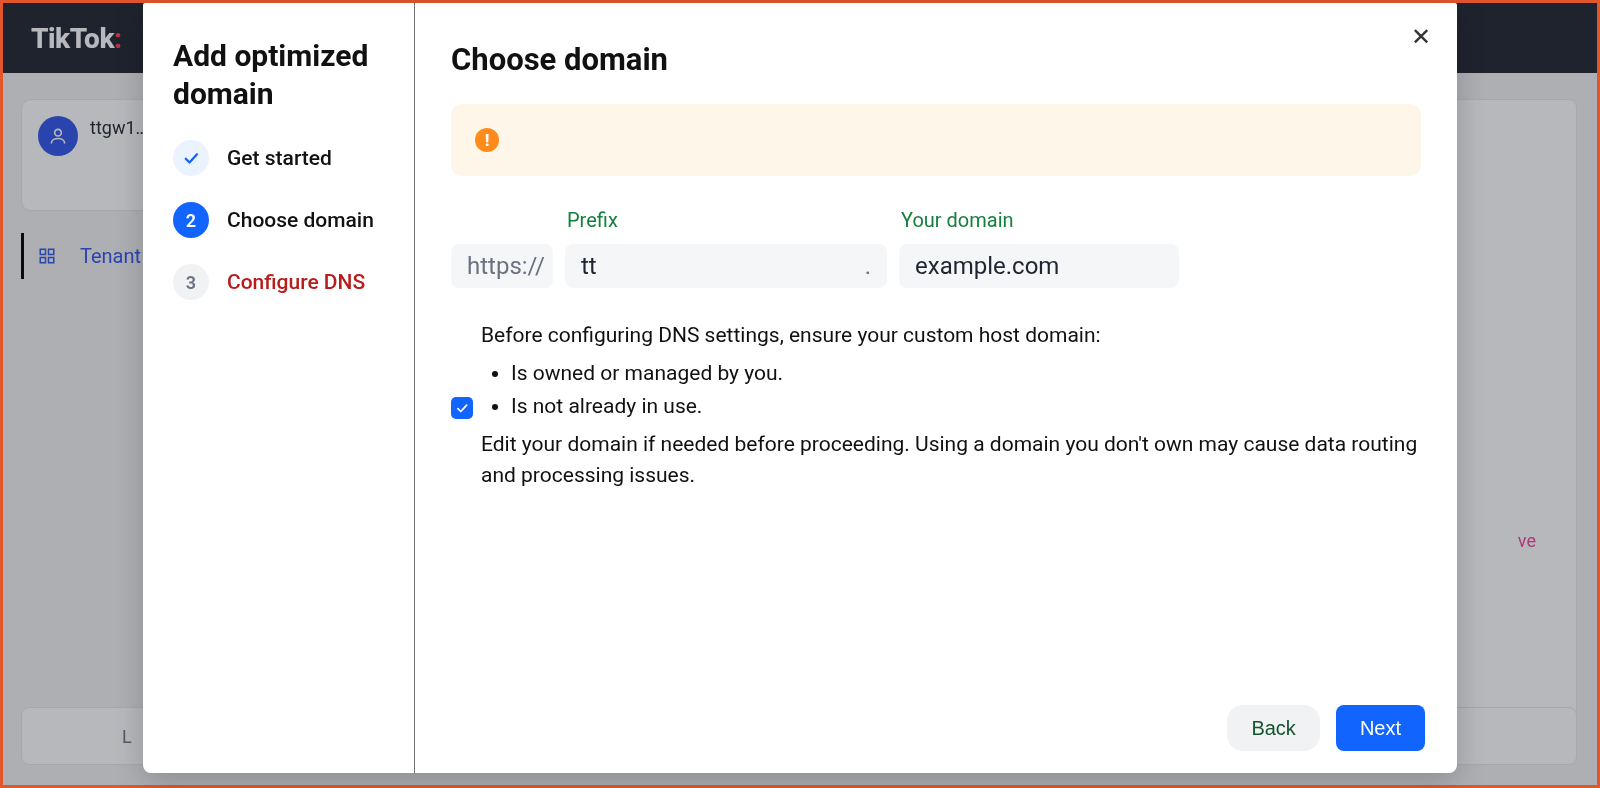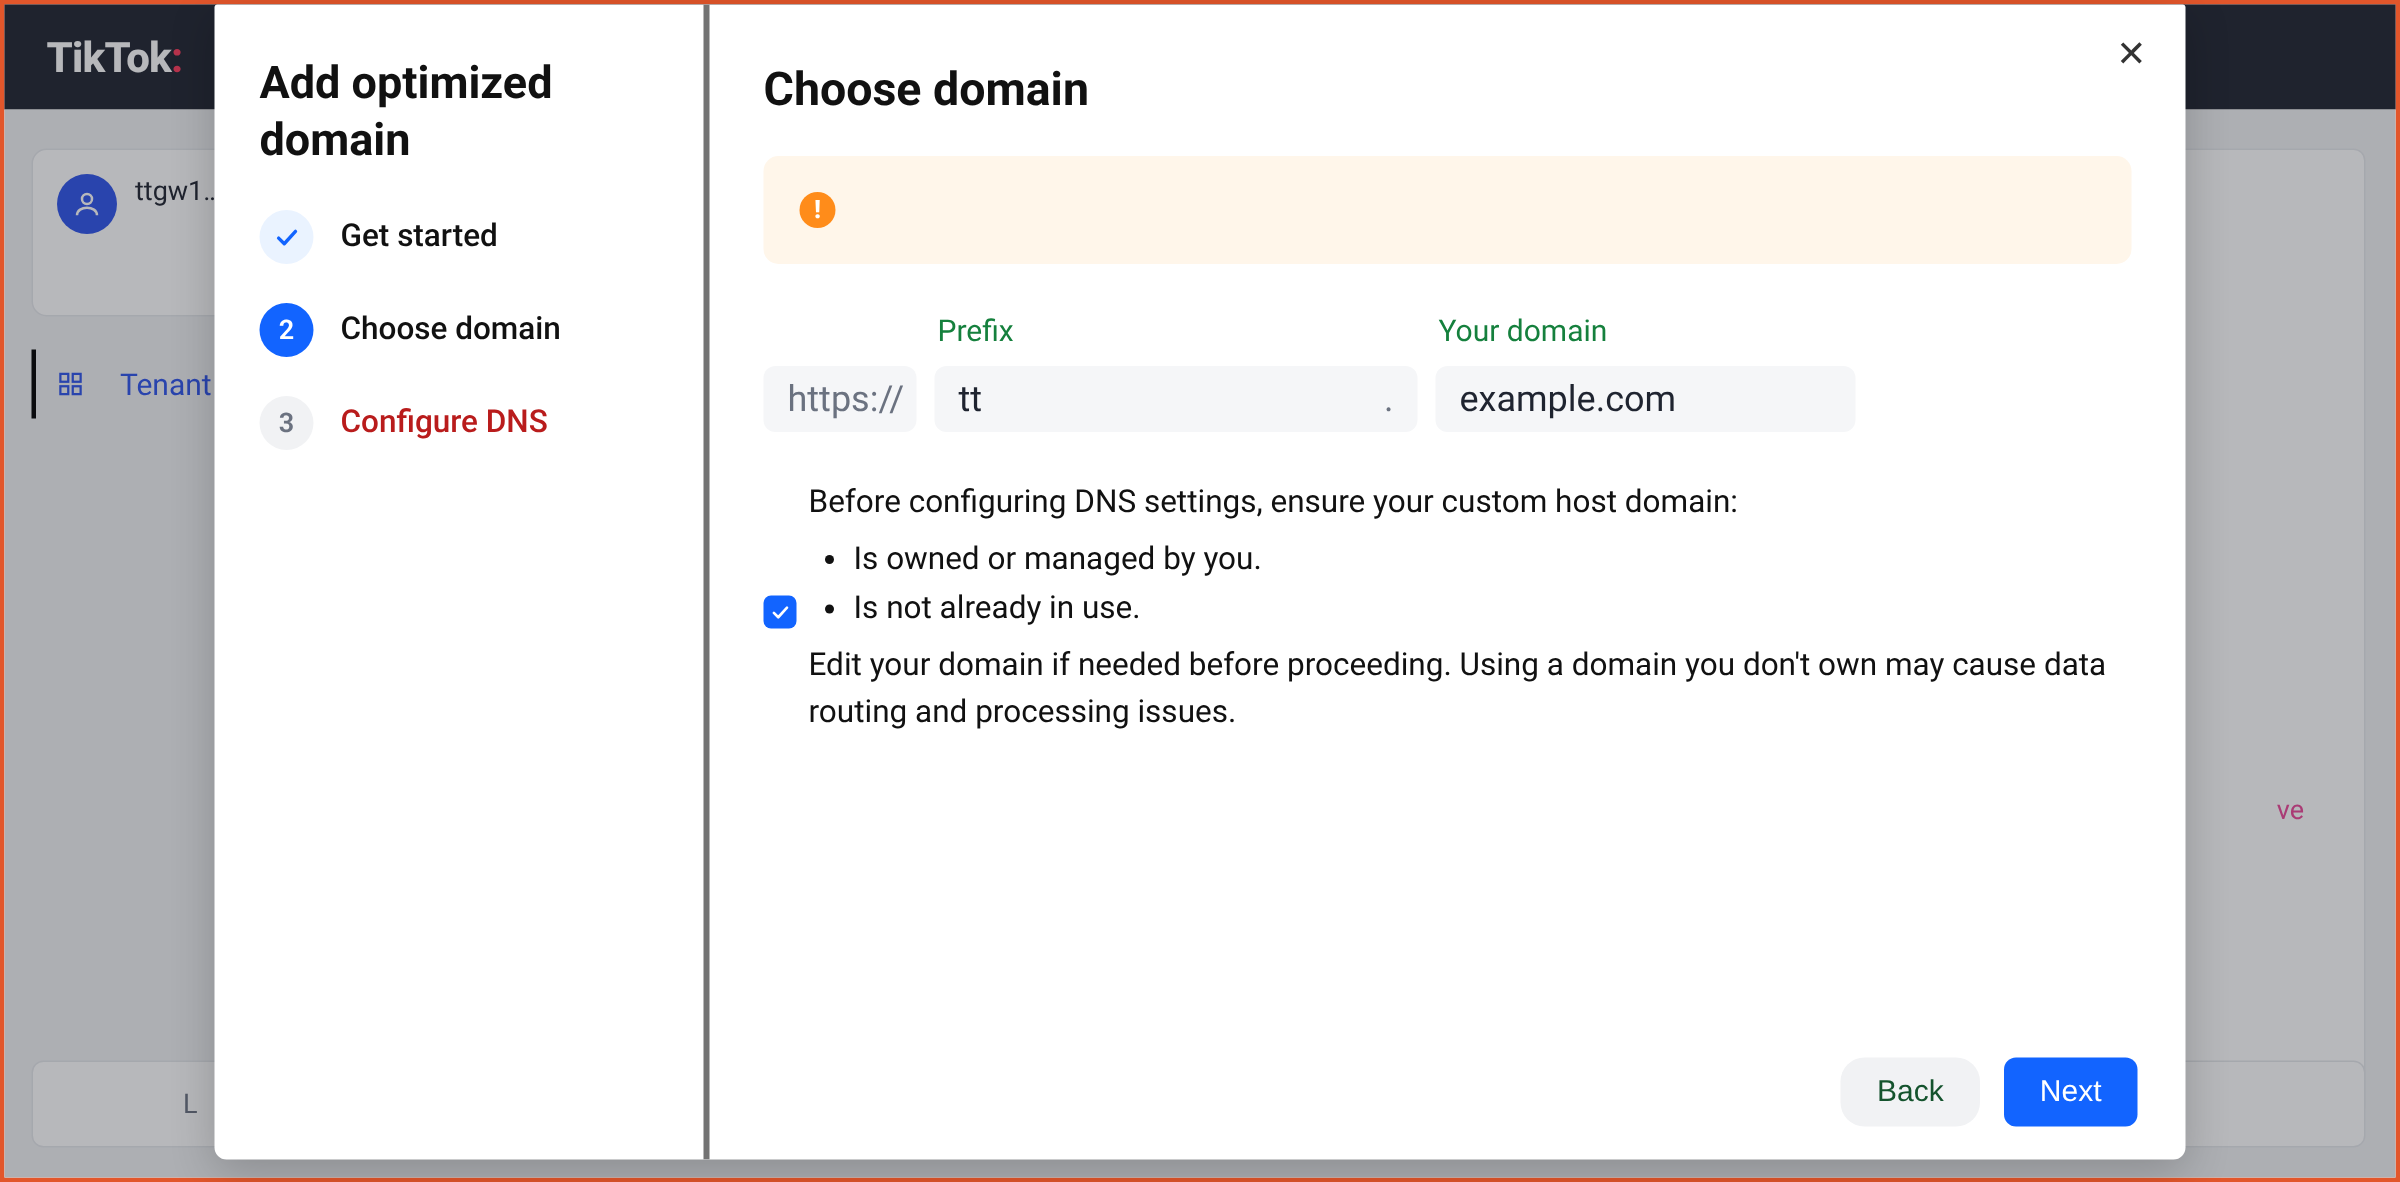--- a/index.html
+++ b/index.html
@@ -21,21 +21,21 @@
   .bg-nav .lbl { color: #2f54eb; font-size: 20px; }
   .bg-mainpanel { position: absolute; left: 280px; right: 20px; top: 96px; bottom: 40px; background: #fff; border: 1px solid #e5e7eb; border-radius: 8px; }
   .bg-text1 { position: absolute; right: 40px; top: 430px; color: #ec4899; font-size: 18px; }
   .bg-bottombar { position: absolute; left: 18px; right: 20px; bottom: 20px; height: 58px; background:#fff; border:1px solid #e5e7eb; border-radius:8px; display:flex; align-items:center; padding-left: 100px; color:#6b7280; font-size:18px;}
 
   .scrim { position: absolute; inset: 0; background: rgba(30,35,45,0.32); }
 
   
   .modal { position: absolute; left: 140px; right: 140px; top: 0; bottom: 12px; background: #fff; border-radius: 2px 2px 8px 8px; display: flex; box-shadow: 0 8px 30px rgba(0,0,0,0.2); overflow: hidden; }
 
-  .side { width: 330px; border-right: 4px solid #737373; padding: 34px 30px 14px 30px; }
+  .side { width: 272px; border-right: 1px solid #737373; padding: 34px 30px 14px 30px; }
   .side-title { font-size: 30px; font-weight: 700; color: #111; line-height: 1.25; margin-bottom: 28px; }
   .steps { display:flex; flex-direction:column; gap: 26px; }
   .step { display:flex; align-items:center; gap: 18px; font-size: 21px; }
   .step .badge { width: 36px; height: 36px; border-radius: 50%; display:flex; align-items:center; justify-content:center; font-weight:600; font-size:18px; flex-shrink:0; }
   .step.completed .badge { background: #eaf3ff; color: #1264ff; }
   .step.completed .badge svg { width: 18px; height: 18px; stroke: #1264ff; stroke-width: 3; fill: none; stroke-linecap: round; stroke-linejoin: round; }
   .step.active .badge { background: #1264ff; color: #fff; }
   .step.pending .badge { background: #f1f2f4; color: #6b7280; }
   .step .slabel { color: #111; font-weight: 500; }
   .step.pending .slabel { color: #b91c1c; }

